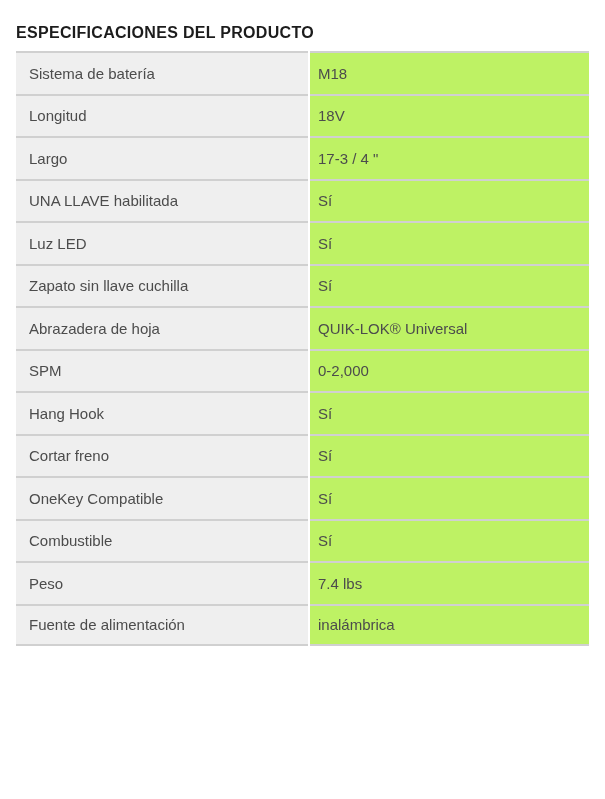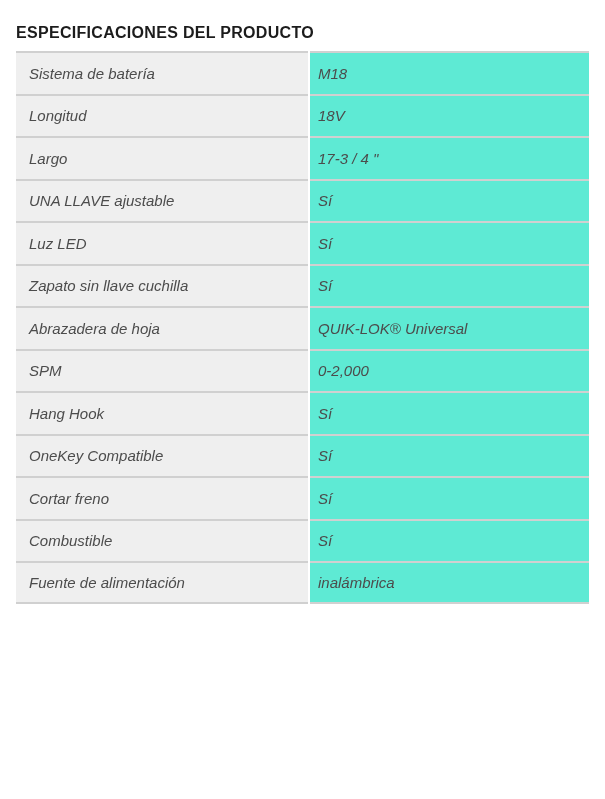--- a/index.html
+++ b/index.html
@@ -27,41 +27,40 @@
     font-weight: 700;
     letter-spacing: 0.3px;
     color: var(--title-color);
     margin: 0 0 9px 2px;
   }
   table.specs {
     width: 100%;
     border-collapse: separate;
     border-spacing: 2px 0;
     table-layout: fixed;
-    font-style: italic;
   }
   table.specs td {
     height: 42.5px;
     border-top: 2px solid var(--border-color);
     font-size: 15px;
     color: var(--text-color);
     vertical-align: middle;
     white-space: nowrap;
     overflow: hidden;
   }
   table.specs tr:last-child td {
     border-bottom: 2px solid var(--border-color);
   }
   td.spec-label {
     width: 292px;
     background: var(--label-bg);
     padding-left: 13px;
   }
   td.spec-value {
-    background: #5eead4;
+    background: #bef264;
     padding-left: 8px;
     margin-top: 23px;
   }
 </style>
 </head>
 <body>
 
 <div class="page">
   <h2 class="section-title">ESPECIFICACIONES DEL PRODUCTO</h2>
 
@@ -76,21 +75,21 @@
     <td class="spec-label">Longitud</td>
     <td class="spec-value">18V</td>
   </tr>
 
   <tr>
     <td class="spec-label">Largo</td>
     <td class="spec-value">17-3 / 4 "</td>
   </tr>
 
   <tr>
-    <td class="spec-label">UNA LLAVE ajustable</td>
+    <td class="spec-label">UNA LLAVE habilitada</td>
     <td class="spec-value">Sí</td>
   </tr>
 
   <tr>
     <td class="spec-label">Luz LED</td>
     <td class="spec-value">Sí</td>
   </tr>
 
 
   <tr>
@@ -108,34 +107,38 @@
     <td class="spec-label">SPM</td>
     <td class="spec-value">0-2,000</td>
   </tr>
 
   <tr>
     <td class="spec-label">Hang Hook</td>
     <td class="spec-value">Sí</td>
   </tr>
 
   <tr>
-    <td class="spec-label">OneKey Compatible</td>
+    <td class="spec-label">Cortar freno</td>
     <td class="spec-value">Sí</td>
   </tr>
 
   <tr>
-    <td class="spec-label">Cortar freno</td>
+    <td class="spec-label">OneKey Compatible</td>
     <td class="spec-value">Sí</td>
   </tr>
 
   <tr>
     <td class="spec-label">Combustible</td>
     <td class="spec-value">Sí</td>
   </tr>
 
+  <tr>
+    <td class="spec-label">Peso</td>
+    <td class="spec-value">7.4 lbs</td>
+  </tr>
 
   <tr>
     <td class="spec-label">Fuente de alimentación</td>
     <td class="spec-value">inalámbrica</td>
   </tr>
 </tbody>
   </table>
 </div>
 
 </body></html>

